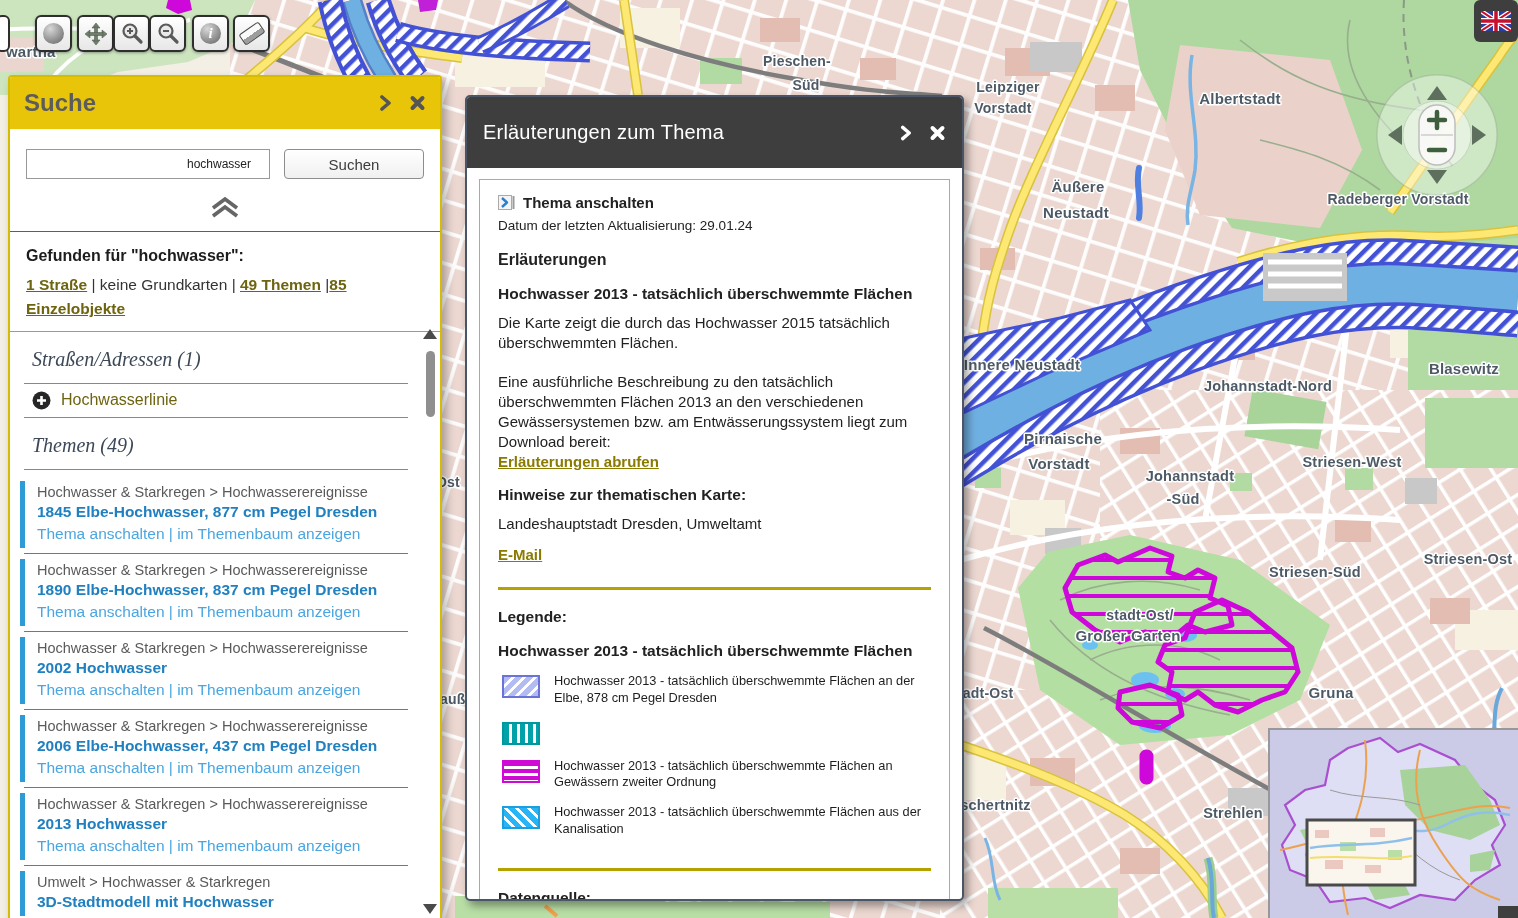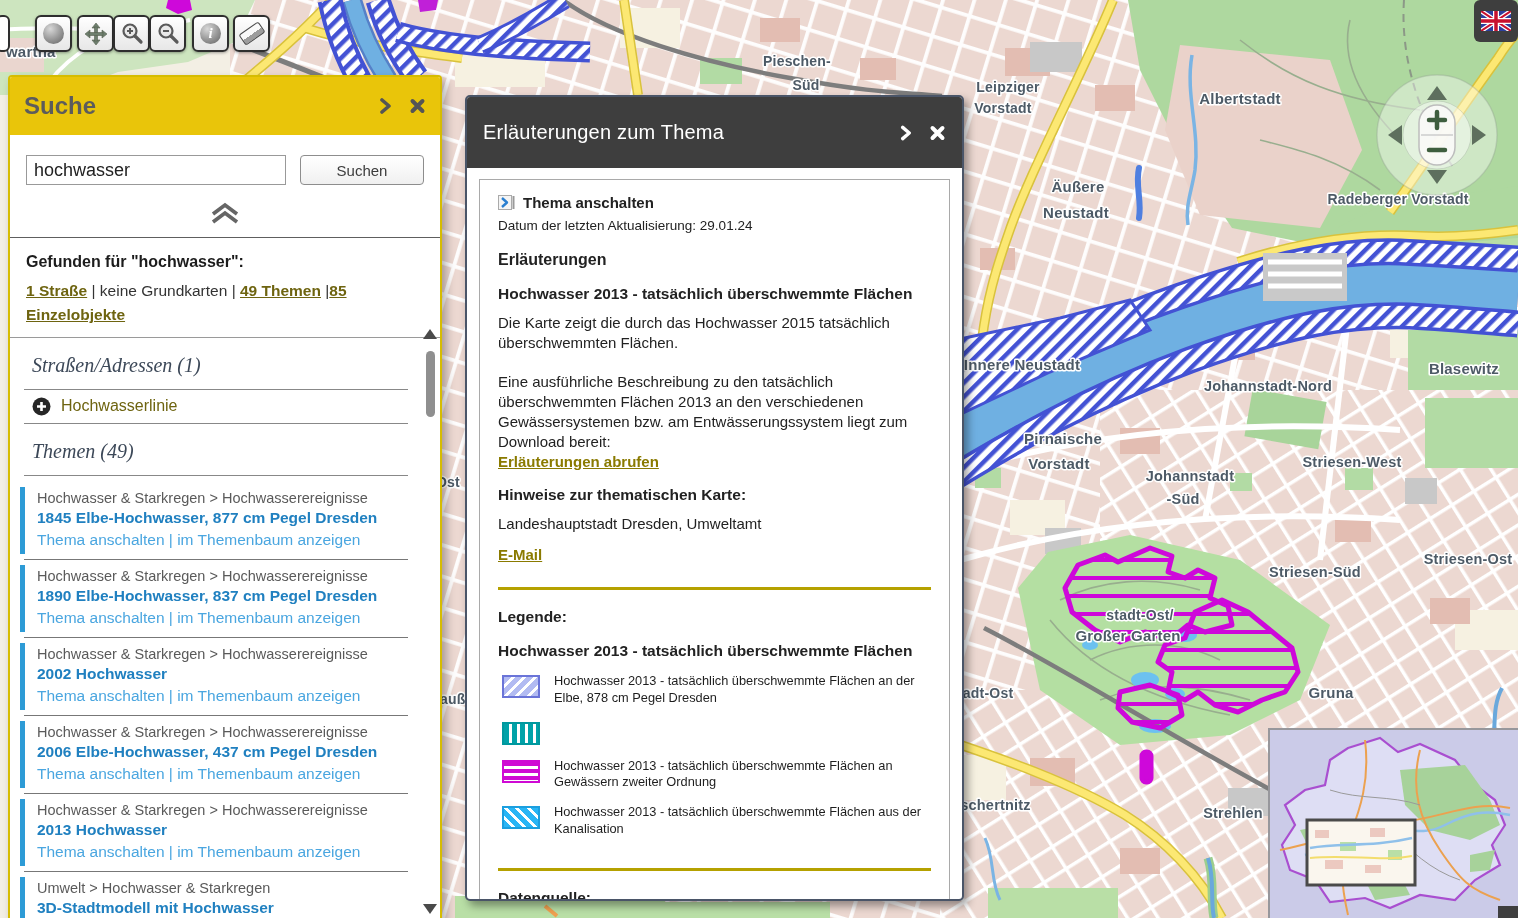--- a/index.html
+++ b/index.html
@@ -32,26 +32,26 @@
   
   #inset{position:absolute;left:1268px;top:728px;background:#cbcbe8;border-top:2px solid #97979c;border-left:2px solid #97979c;}
 
   
   .hicon{display:inline-block;cursor:pointer;}
 
   
   #search-panel{position:absolute;left:8px;top:75px;width:430px;height:843px;background:#fff;
         border:2px solid #d6bc00;border-radius:4px;box-shadow:4px 5px 10px rgba(0,0,0,.3);
         overflow:hidden;}
-  #search-header{height:58px;background:#e9c50a;display:flex;align-items:center;padding:0 14px;}
+  #search-header{height:52px;background:#e9c50a;display:flex;align-items:center;padding:0 14px;}
   #search-header .ttl{font-size:24px;color:#5c5c5c;font-weight:600;flex:1;}
   .search-row{margin:20px 16px 0;display:flex;gap:14px;}
-  #search-input{flex:1;height:24px;border:1px solid #999;font-size:18px;padding:2px 7px;color:#222;
-        font-family:"Liberation Sans",sans-serif;}
-  #search-btn{width:124px;height:30px;background:linear-gradient(#fff,#f0f0f0);border:1px solid #8d8d8d;
+  #search-input{flex:1;height:24px;border:1px solid #999;font-size:12px;padding:2px 18px;color:#222;
+        font-family:"Liberation Sans",sans-serif;text-align:right;}
+  #search-btn{width:140px;height:30px;background:linear-gradient(#fff,#f0f0f0);border:1px solid #8d8d8d;
         border-radius:4px;font-size:15px;color:#3c3c3c;cursor:pointer;font-family:"Liberation Sans",sans-serif;}
   .collapse-row{display:flex;justify-content:center;margin:16px 0 12px;cursor:pointer;}
   .divider-dark{border-top:1px solid #5e5e5e;}
   .divider-mid{border-top:1px solid #9a9a9a;}
   #summary{padding:12px 16px 10px;font-size:15.5px;color:#333;line-height:1.55;}
   #summary .sum-title{font-weight:bold;font-size:16px;color:#1c1c1c;margin-bottom:4px;}
   .olink{color:#6e6410;font-weight:bold;text-decoration:underline;cursor:pointer;}
   .serif-head{font-family:"Liberation Serif",serif;font-style:italic;font-size:20px;color:#3c4858;
         margin:16px 0 12px 22px;}
   .sec-hr{border-top:1px solid #888;margin:0 32px 0 14px;}

